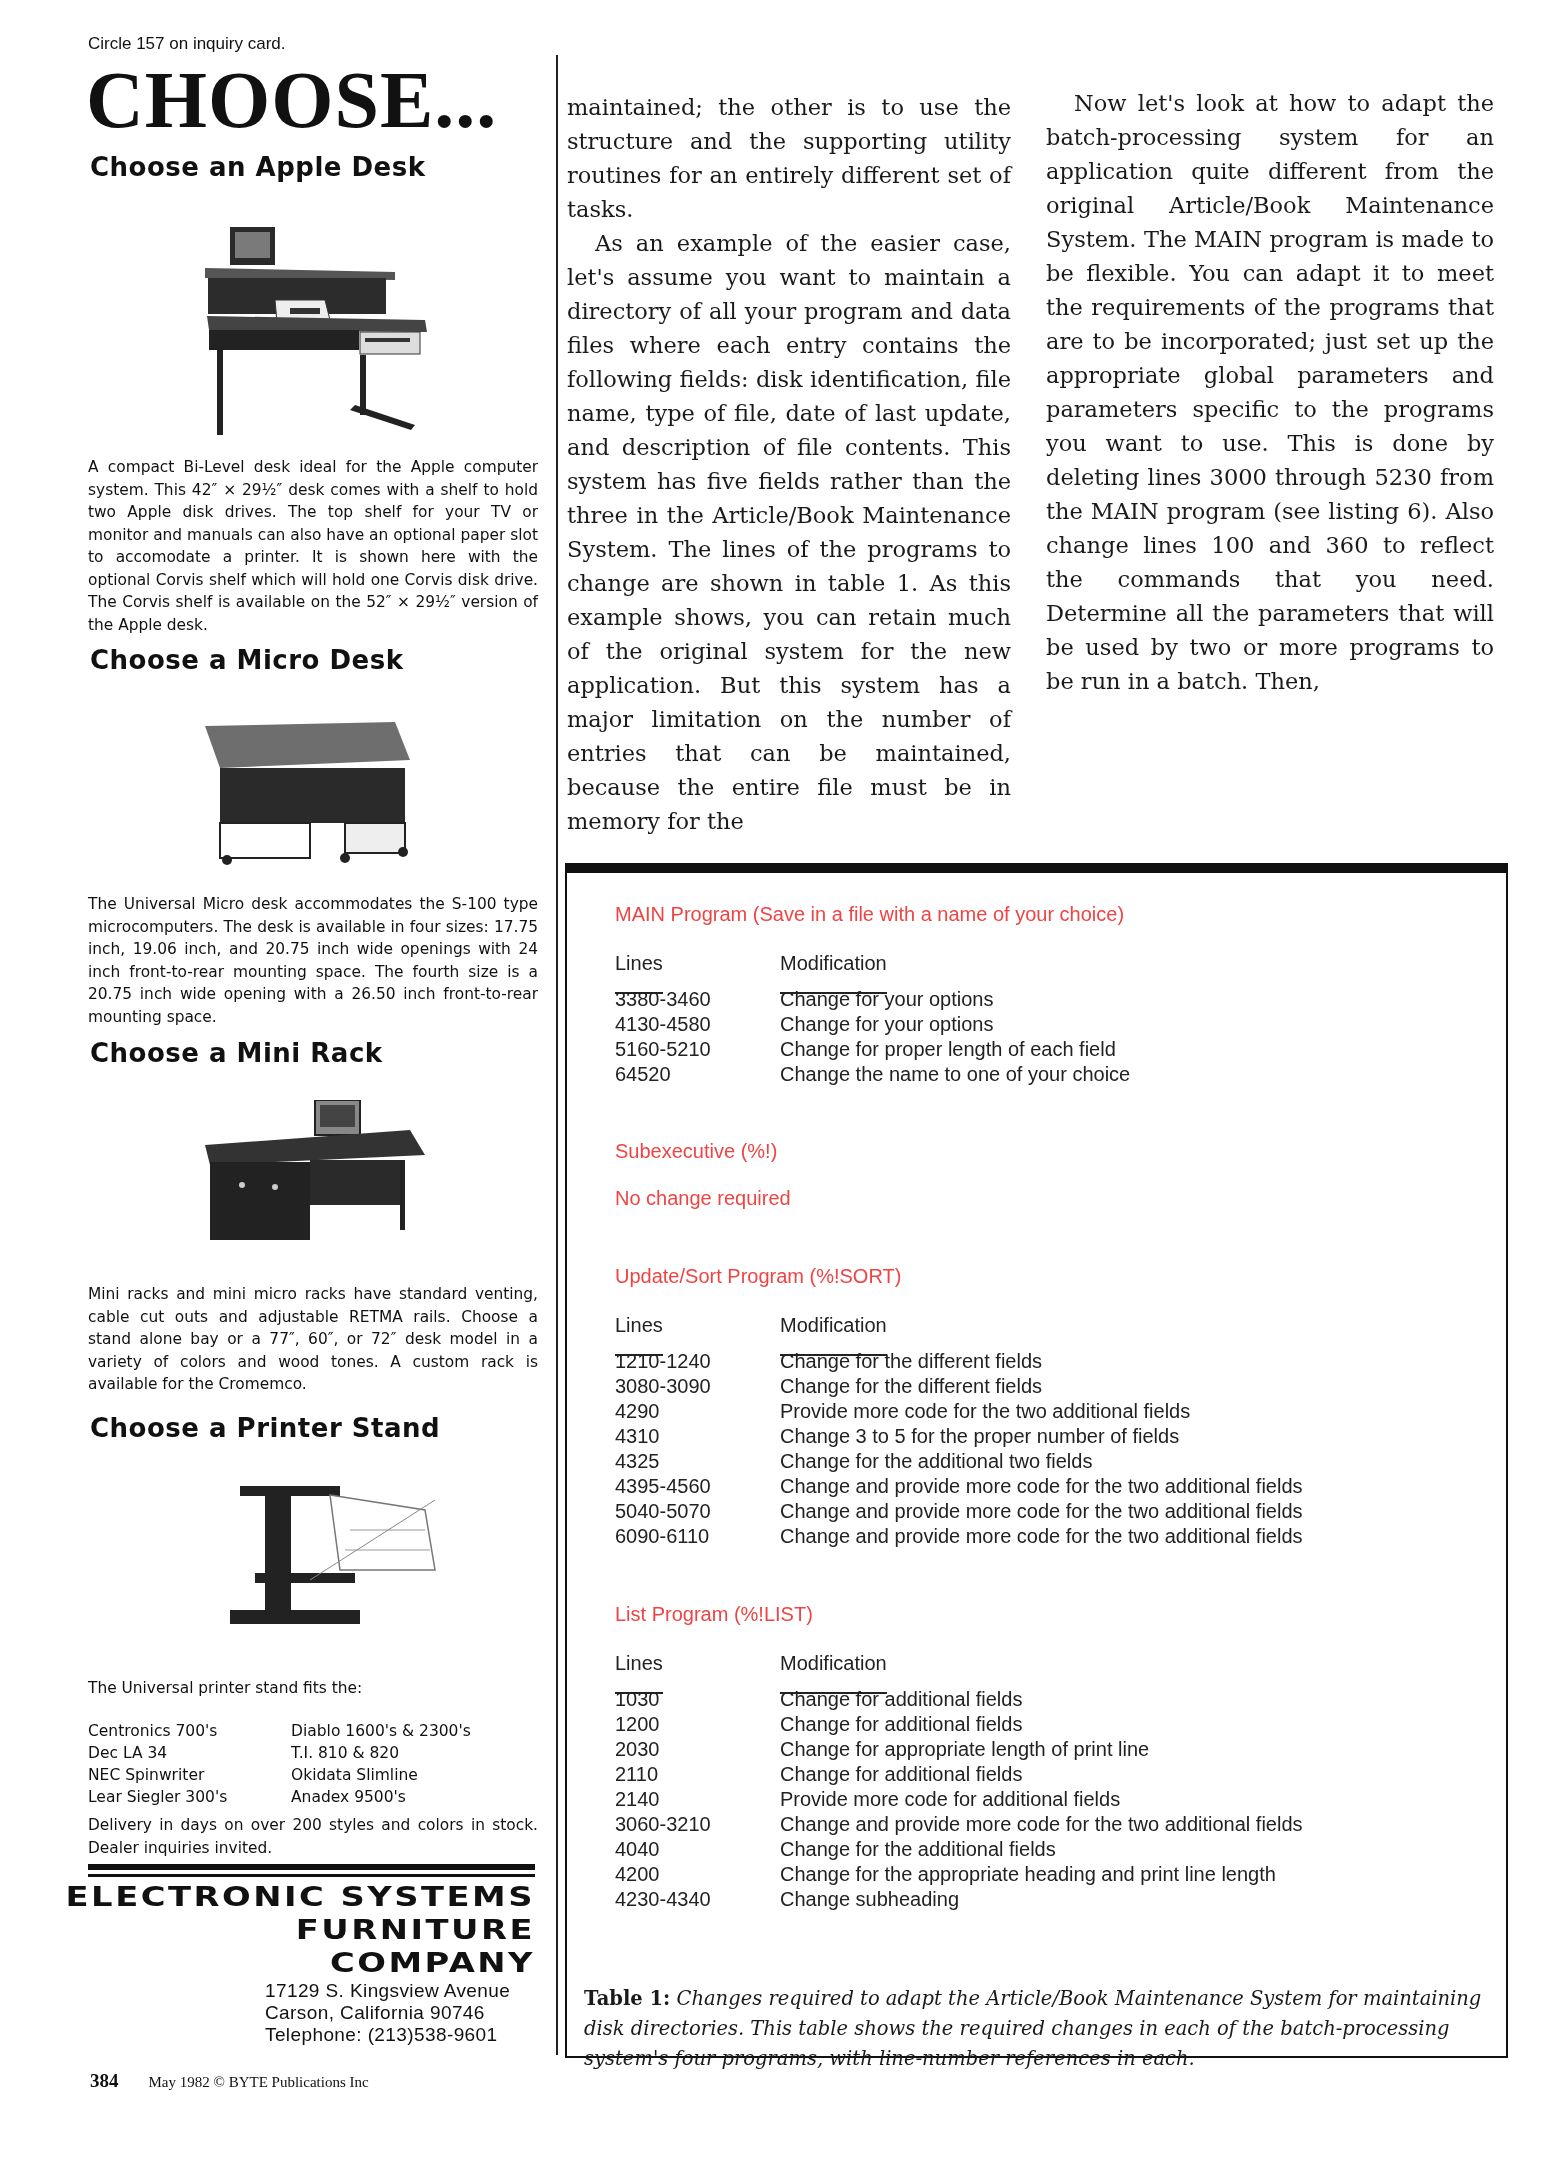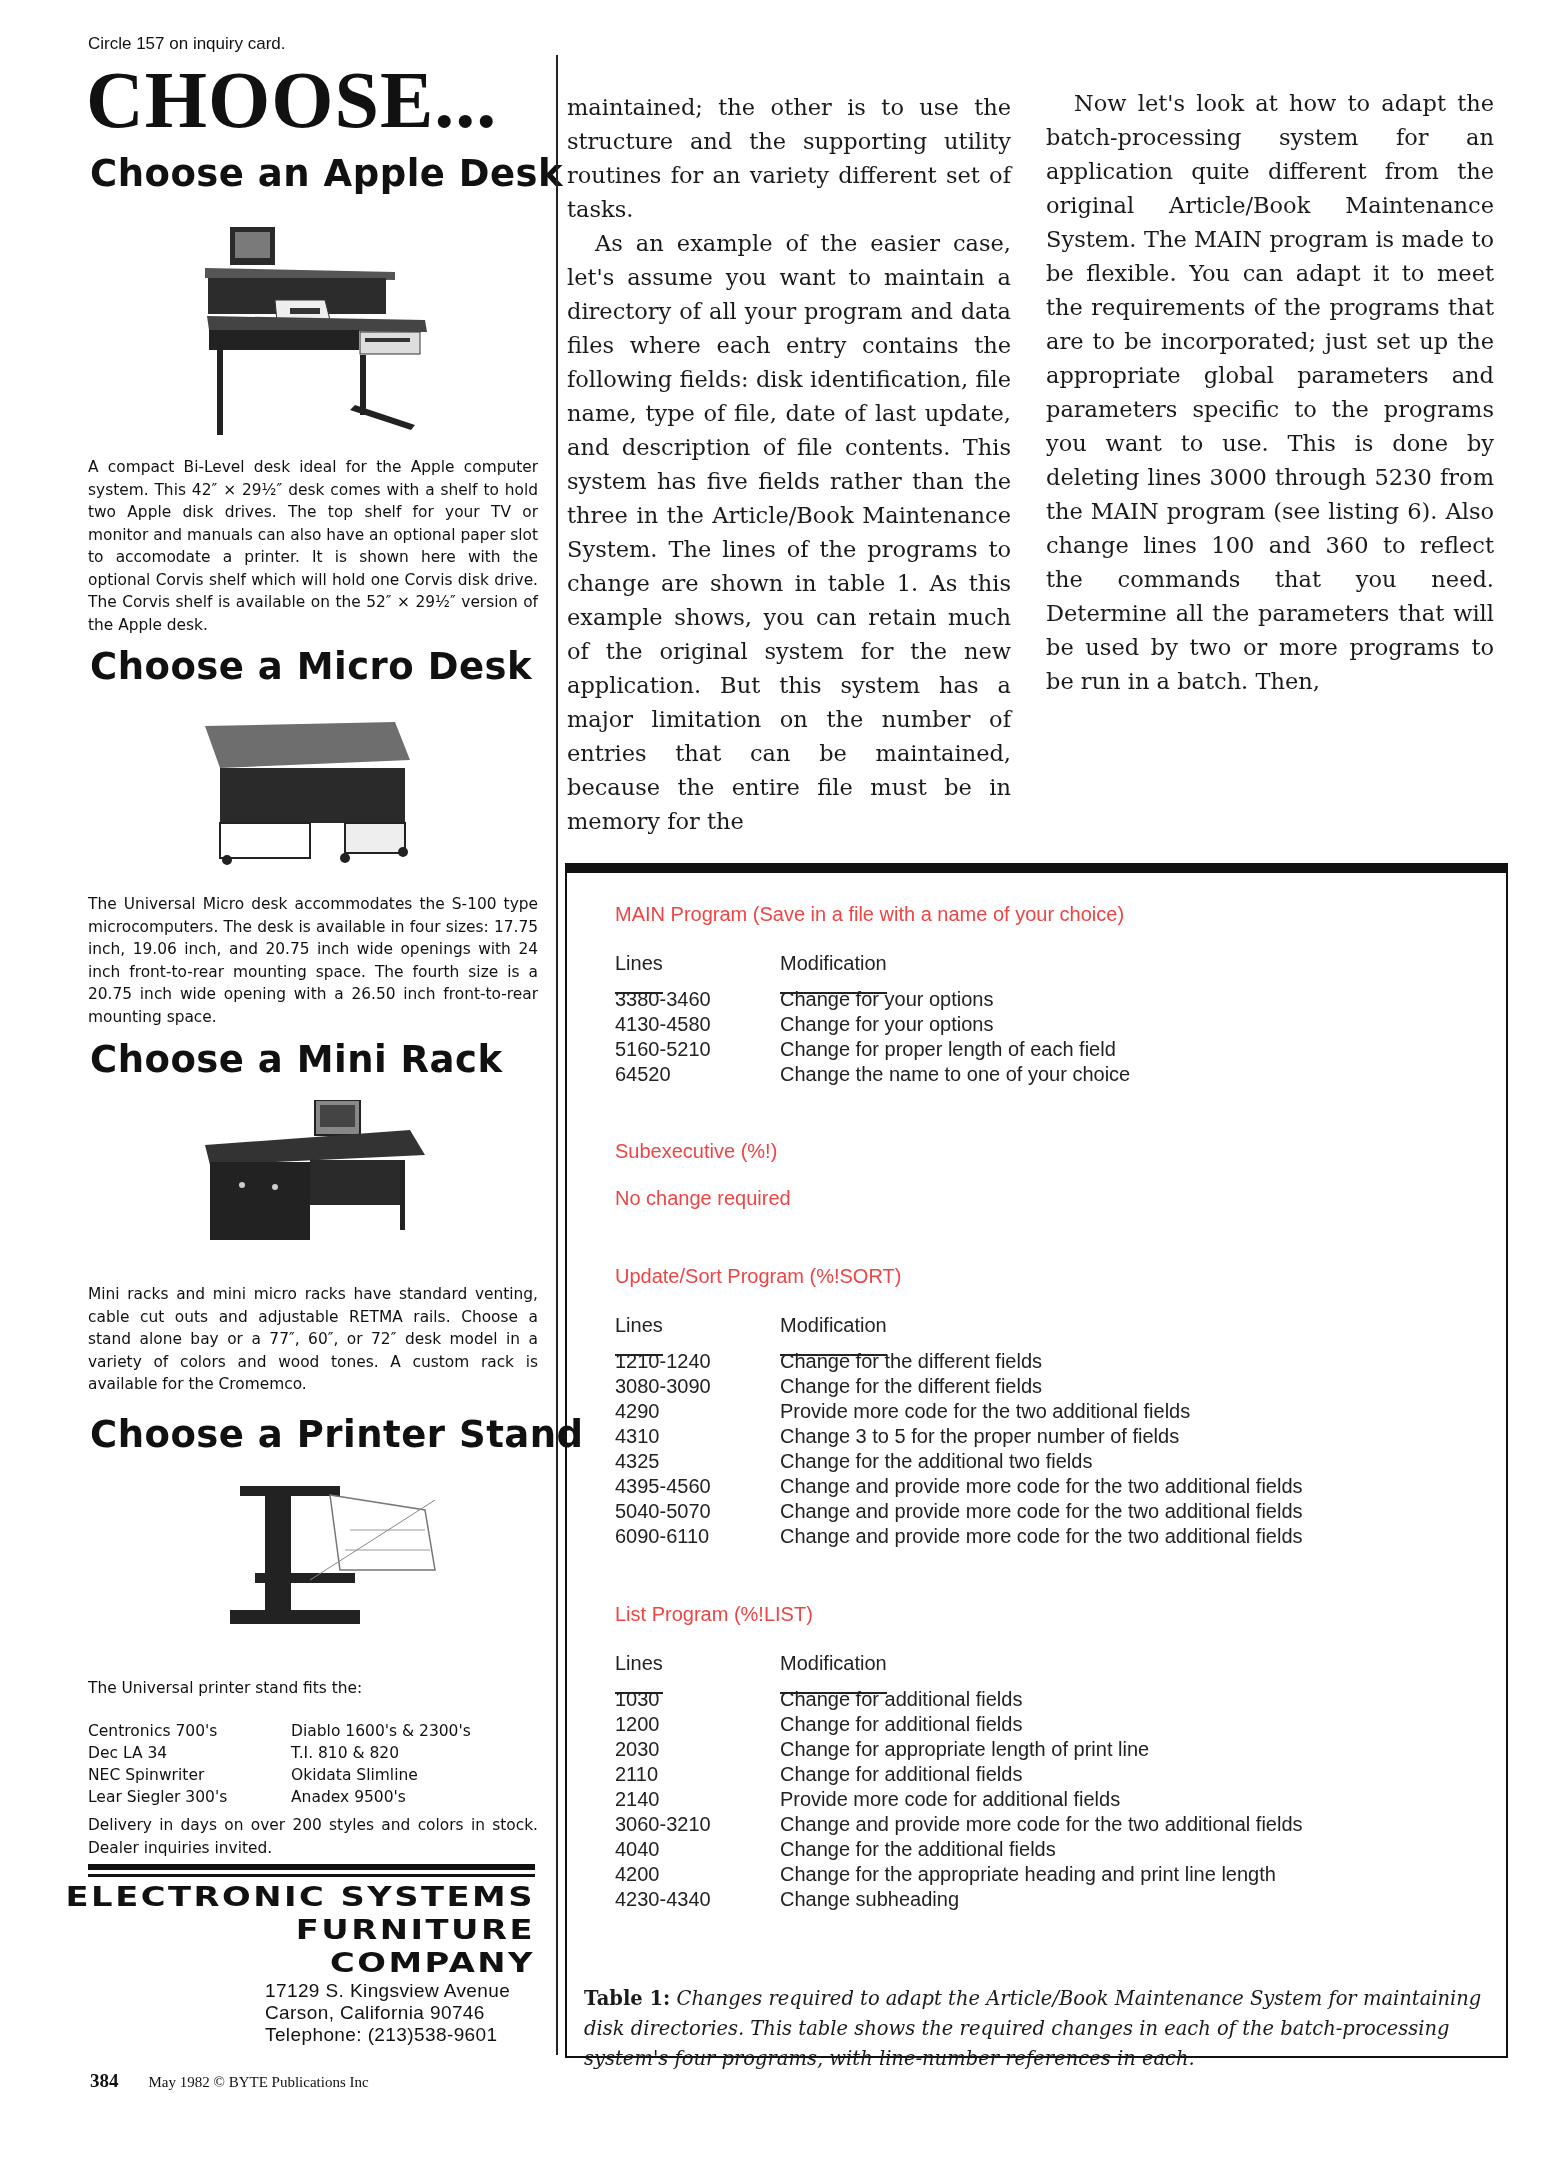--- a/index.html
+++ b/index.html
@@ -1,20 +1,20 @@
 <!DOCTYPE html>
 <html><head>
 <meta charset="utf-8">
 <style>
   html, body { margin: 0; padding: 0; background: #ffffff; }
   body { width: 1541px; height: 2160px; position: relative; overflow: hidden; color: #111; }
   .abs { position: absolute; }
   .inquiry { left: 88px; top: 34px; font-family: "Liberation Sans", sans-serif; font-size: 17px; }
   .choose-big { left: 86px; top: 52px; font-family: "Liberation Serif", serif; font-weight: bold; font-size: 80px; letter-spacing: 1px; line-height: 1; margin-top: 8px; }
-  .ad-h { position: absolute; left: 90px; font-family: "DejaVu Sans", sans-serif; font-weight: bold; font-size: 37px; letter-spacing: 0.5px; white-space: nowrap; }
+  .ad-h { position: absolute; left: 90px; font-family: "DejaVu Sans", sans-serif; font-weight: bold; font-size: 26px; letter-spacing: 0.5px; white-space: nowrap; }
   .ad-p { position: absolute; left: 88px; width: 450px; font-family: "DejaVu Sans", sans-serif; font-size: 15.4px; line-height: 22.5px; text-align: justify; }
   .printer-grid { position: absolute; left: 88px; top: 1720px; width: 450px; display: grid; grid-template-columns: 203px 1fr; font-family: "DejaVu Sans", sans-serif; font-size: 15.5px; line-height: 22px; }
   .company-rule1 { left: 88px; top: 1864px; width: 447px; height: 6px; background: #111; }
   .company-rule2 { left: 88px; top: 1874px; width: 447px; height: 3px; background: #111; }
   .company { left: 88px; top: 1880px; width: 447px; text-align: right; font-family: "DejaVu Sans", sans-serif; font-weight: bold; font-size: 27px; line-height: 33px; letter-spacing: 2px; transform: scaleX(1.25); transform-origin: right; }
   .address { left: 265px; top: 1980px; font-family: "Liberation Sans", sans-serif; font-size: 19px; line-height: 22px; letter-spacing: 0.4px; }
   .footer { left: 90px; top: 2070px; font-family: "Liberation Serif", serif; font-size: 15px; }
   .footer .pg { font-weight: bold; font-size: 19px; margin-right: 30px; }
 
   .col-divider { left: 556px; top: 55px; width: 2px; height: 2000px; background: #222; }
@@ -135,21 +135,21 @@
   <div>Telephone: (213)538-9601</div>
 </div>
 
 <div class="abs footer">
   <span class="pg">384</span><span>May 1982 © BYTE Publications Inc</span>
 </div>
 
 <div class="abs col-divider"></div>
 
 <div class="art" style="left:567px;top:90px;width:444px;">
-  <p>maintained; the other is to use the structure and the supporting utility routines for an variety different set of tasks.</p>
+  <p>maintained; the other is to use the structure and the supporting utility routines for an entirely different set of tasks.</p>
   <p class="ind">As an example of the easier case, let's assume you want to maintain a directory of all your program and data files where each entry contains the following fields: disk identification, file name, type of file, date of last update, and description of file contents. This system has five fields rather than the three in the Article/Book Maintenance System. The lines of the programs to change are shown in table 1. As this example shows, you can retain much of the original system for the new application. But this system has a major limitation on the number of entries that can be maintained, because the entire file must be in memory for the</p>
 </div>
 <div class="art" style="left:1046px;top:86px;width:448px;">
   <p class="ind">Now let's look at how to adapt the batch-processing system for an application quite different from the original Article/Book Maintenance System. The MAIN program is made to be flexible. You can adapt it to meet the requirements of the programs that are to be incorporated; just set up the appropriate global parameters and parameters specific to the programs you want to use. This is done by deleting lines 3000 through 5230 from the MAIN program (see listing 6). Also change lines 100 and 360 to reflect the commands that you need. Determine all the parameters that will be used by two or more programs to be run in a batch. Then,</p>
 </div>
 
 <div class="abs tbox"></div>
 
 <div class="tsec-title" style="top:903px">MAIN Program (Save in a file with a name of your choice)</div>
 <div class="thead" style="top:952px">

